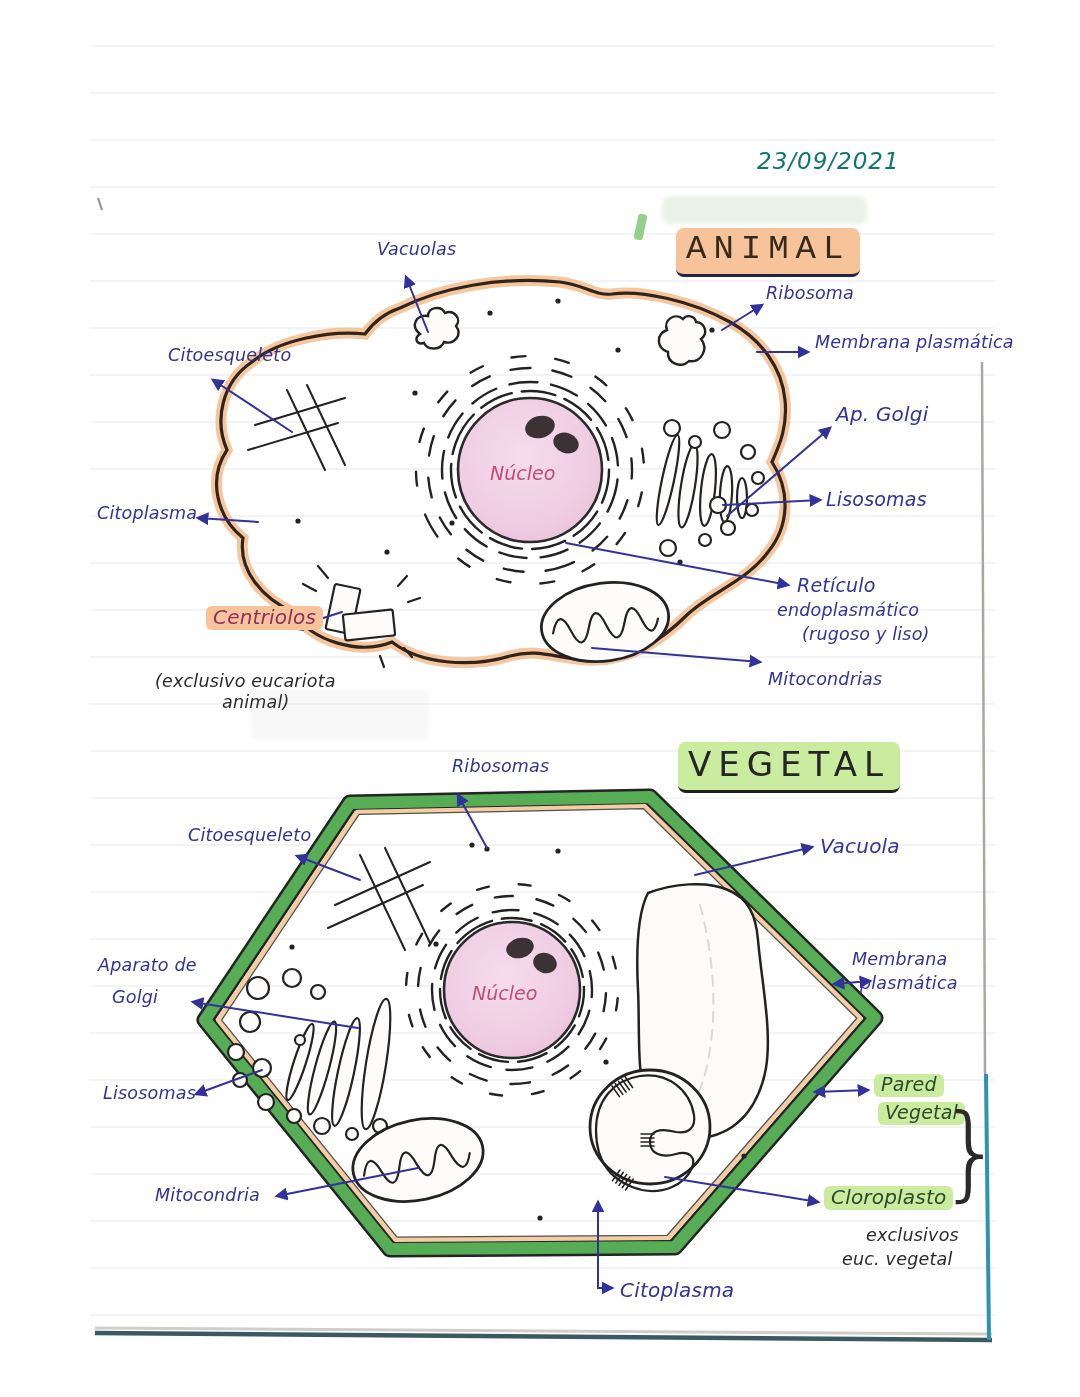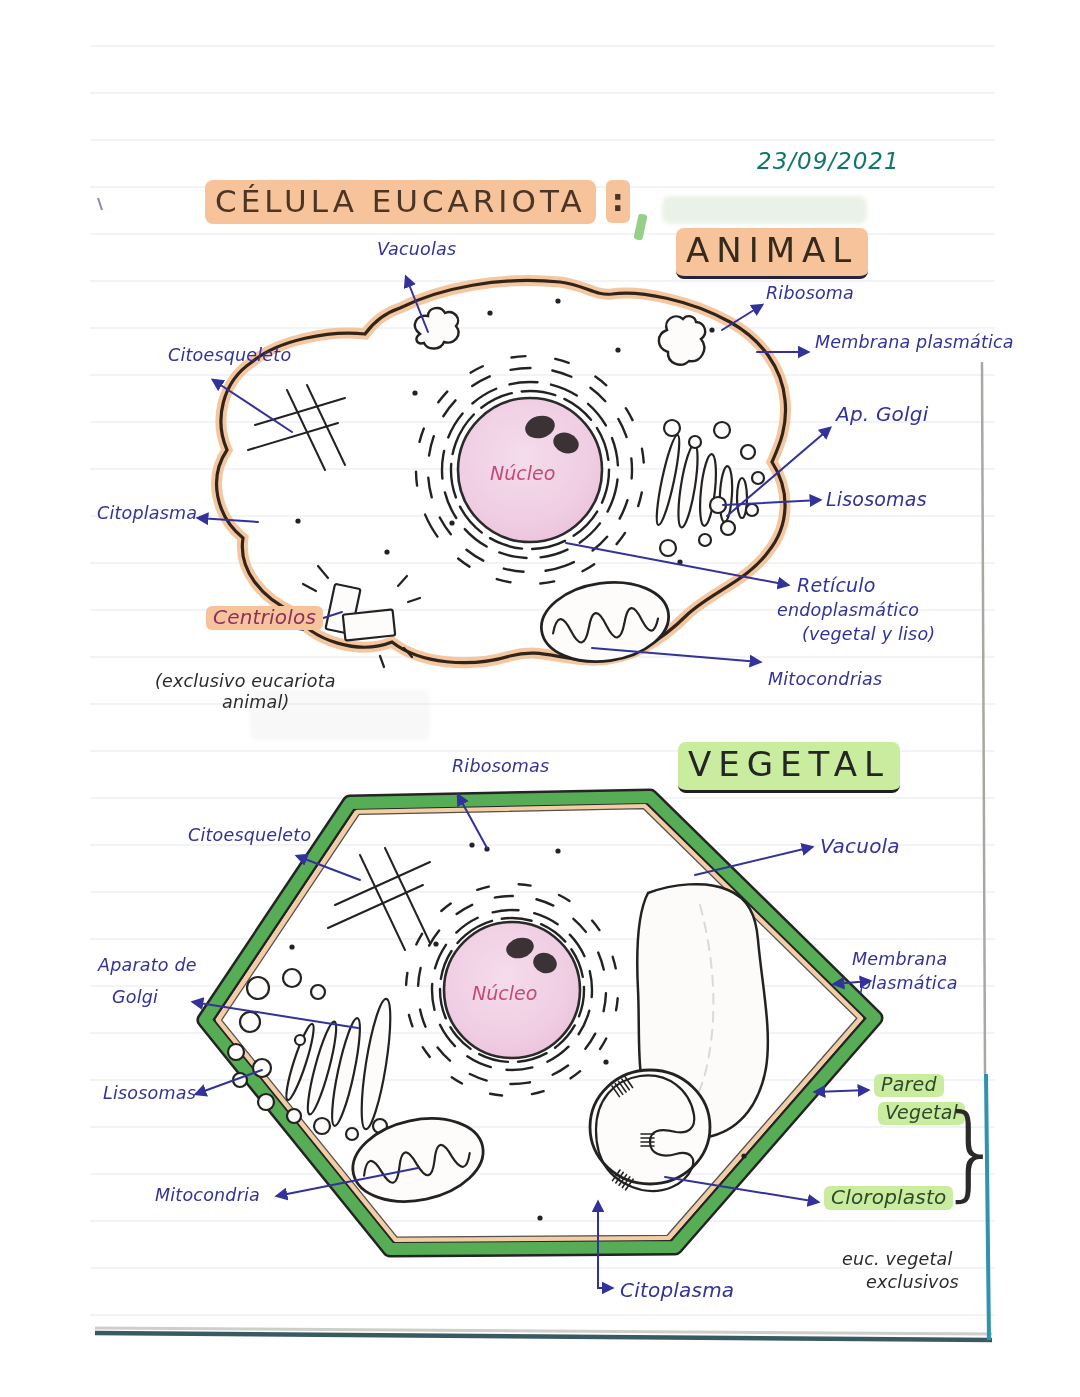--- a/index.html
+++ b/index.html
@@ -323,35 +323,31 @@
         <line x1="834" y1="984" x2="870" y2="981" marker-start="url(#ah)" marker-end="url(#ah)"></line>
         <line x1="815" y1="1092" x2="868" y2="1090" marker-start="url(#ah)" marker-end="url(#ah)"></line>
         <line x1="665" y1="1177" x2="818" y2="1202" marker-end="url(#ah)"></line>
         <path d="M 598 1202 L 598 1288 L 612 1288" marker-start="url(#ah)" marker-end="url(#ah)"></path>
       </g>
     </g>
   </svg>
 
   <div class="date-text" style="left:757px;top:148px;">23/09/2021</div>
 
-  <div class="main-title" style="left:205px;top:180px;">
-    <span class="tword">CÉLULA EUCARIOTA</span>
-    <span class="tpunct">:</span>
-  </div>
   <div class="green-tick" style="left:636px;top:214px;"></div>
 
-  <div class="section-heading heading-animal" style="left:676px;top:228px;">ANIMAL</div>
+  <div class="section-heading heading-animal" style="left:676px;top:228px;font-family:Liberation Mono, monospace;">ANIMAL</div>
   <div class="hw" style="left:377px;top:240px;">Vacuolas</div>
   <div class="hw" style="left:766px;top:284px;">Ribosoma</div>
   <div class="hw" style="left:815px;top:333px;">Membrana plasmática</div>
   <div class="hw" style="left:836px;top:404px;font-size:20px;">Ap. Golgi</div>
   <div class="hw" style="left:826px;top:490px;font-size:19px;">Lisosomas</div>
   <div class="hw" style="left:797px;top:576px;font-size:19px;">Retículo</div>
   <div class="hw" style="left:777px;top:601px;">endoplasmático</div>
-  <div class="hw" style="left:802px;top:625px;">(vegetal y liso)</div>
+  <div class="hw" style="left:802px;top:625px;">(rugoso y liso)</div>
   <div class="hw" style="left:768px;top:650px;margin-top:20px;">Mitocondrias</div>
   <div class="hw" style="left:168px;top:346px;">Citoesqueleto</div>
   <div class="hw" style="left:97px;top:504px;">Citoplasma</div>
   <div class="hw hl-orange" style="left:206px;top:606px;">Centriolos</div>
   <div class="hw hw-black" style="left:155px;top:672px;">(exclusivo eucariota</div>
   <div class="hw hw-black" style="left:222px;top:693px;">animal)</div>
   <div class="nucleo-label" style="left:490px;top:462px;">Núcleo</div>
 
   <div class="section-heading heading-vegetal" style="left:678px;top:742px;">VEGETAL</div>
   <div class="hw" style="left:452px;top:757px;text-align:center;">Ribosomas</div>
@@ -360,17 +356,17 @@
   <div class="hw" style="left:112px;top:988px;">Golgi</div>
   <div class="hw" style="left:103px;top:1084px;">Lisosomas</div>
   <div class="hw" style="left:155px;top:1186px;">Mitocondria</div>
   <div class="hw" style="left:820px;top:836px;font-size:20px;">Vacuola</div>
   <div class="hw" style="left:852px;top:950px;">Membrana</div>
   <div class="hw" style="left:860px;top:974px;">plasmática</div>
   <div class="hw hl-green" style="left:874px;top:1074px;">Pared</div>
   <div class="hw hl-green" style="left:878px;top:1102px;">Vegetal</div>
   <div class="brace-glyph" style="left:938px;top:1100px;">}</div>
   <div class="hw hl-green" style="left:824px;top:1186px;font-size:20px;">Cloroplasto</div>
-  <div class="hw hw-black" style="left:866px;top:1273px;">exclusivos</div>
+  <div class="hw hw-black" style="left:866px;top:1226px;">exclusivos</div>
   <div class="hw hw-black" style="left:842px;top:1250px;">euc. vegetal</div>
   <div class="hw" style="left:620px;top:1280px;font-size:20px;">Citoplasma</div>
   <div class="nucleo-label" style="left:472px;top:982px;">Núcleo</div>
 </div>
 
 </body></html>

